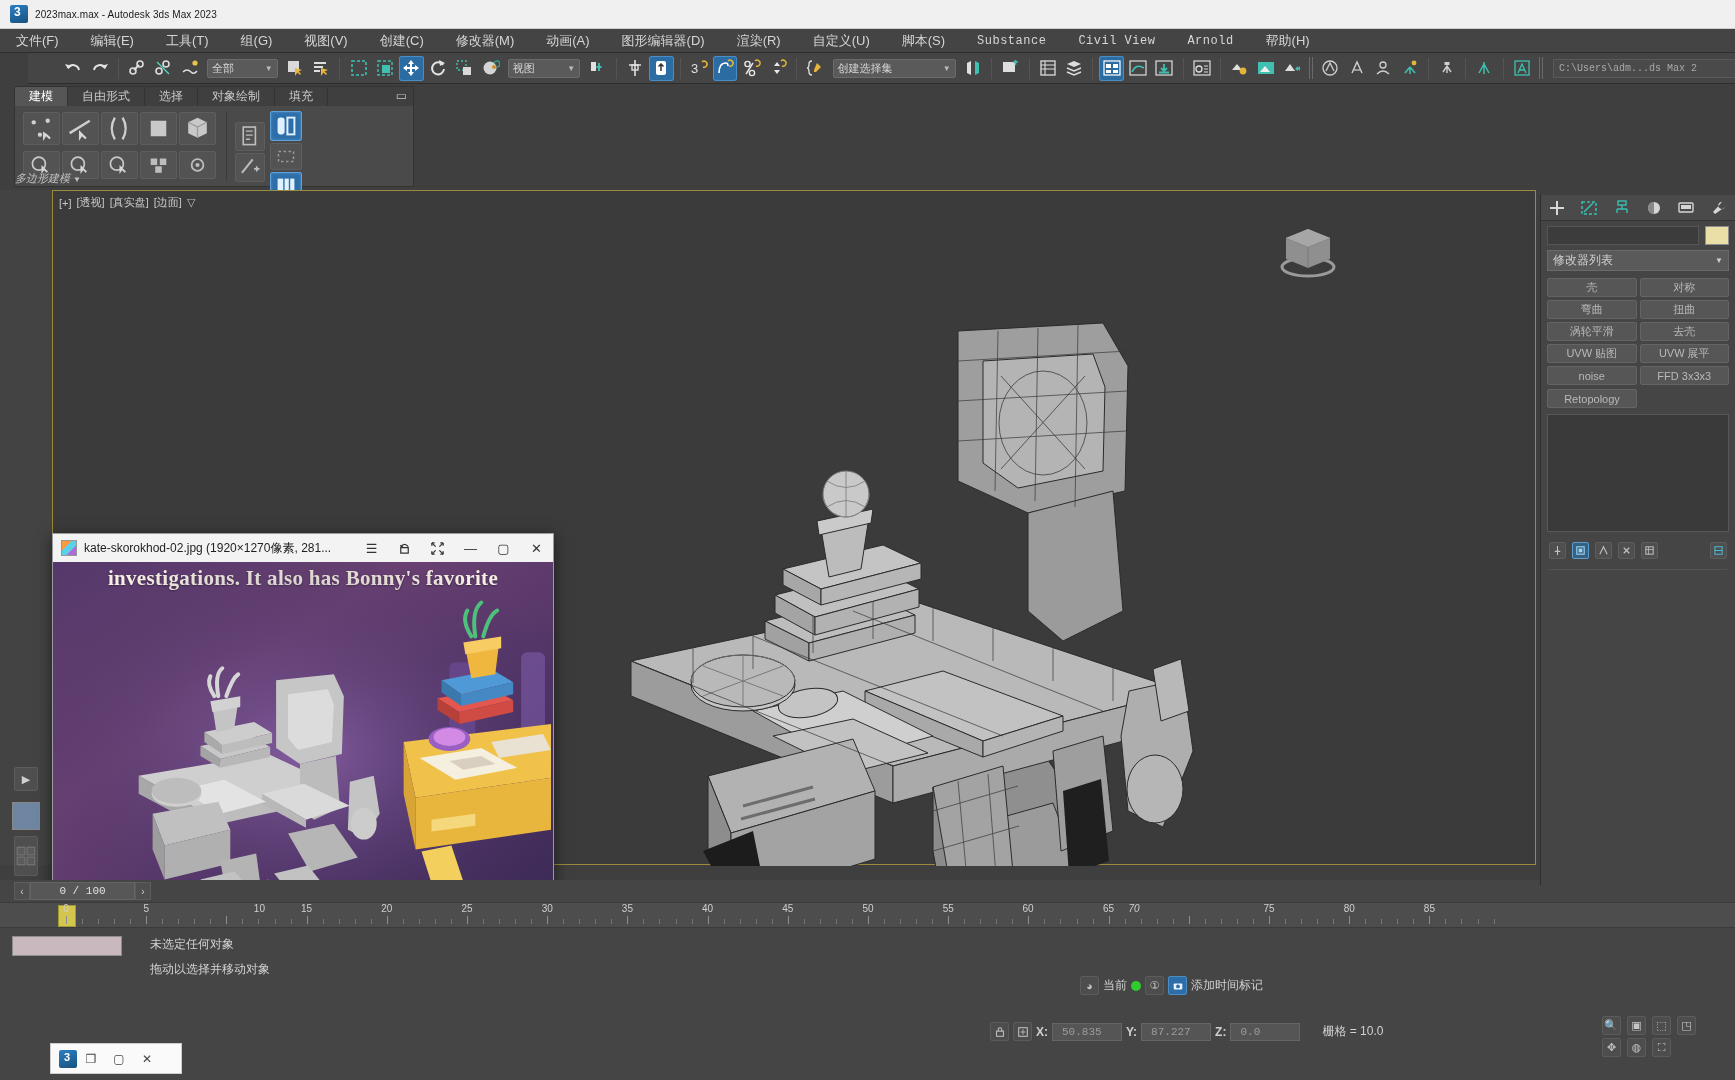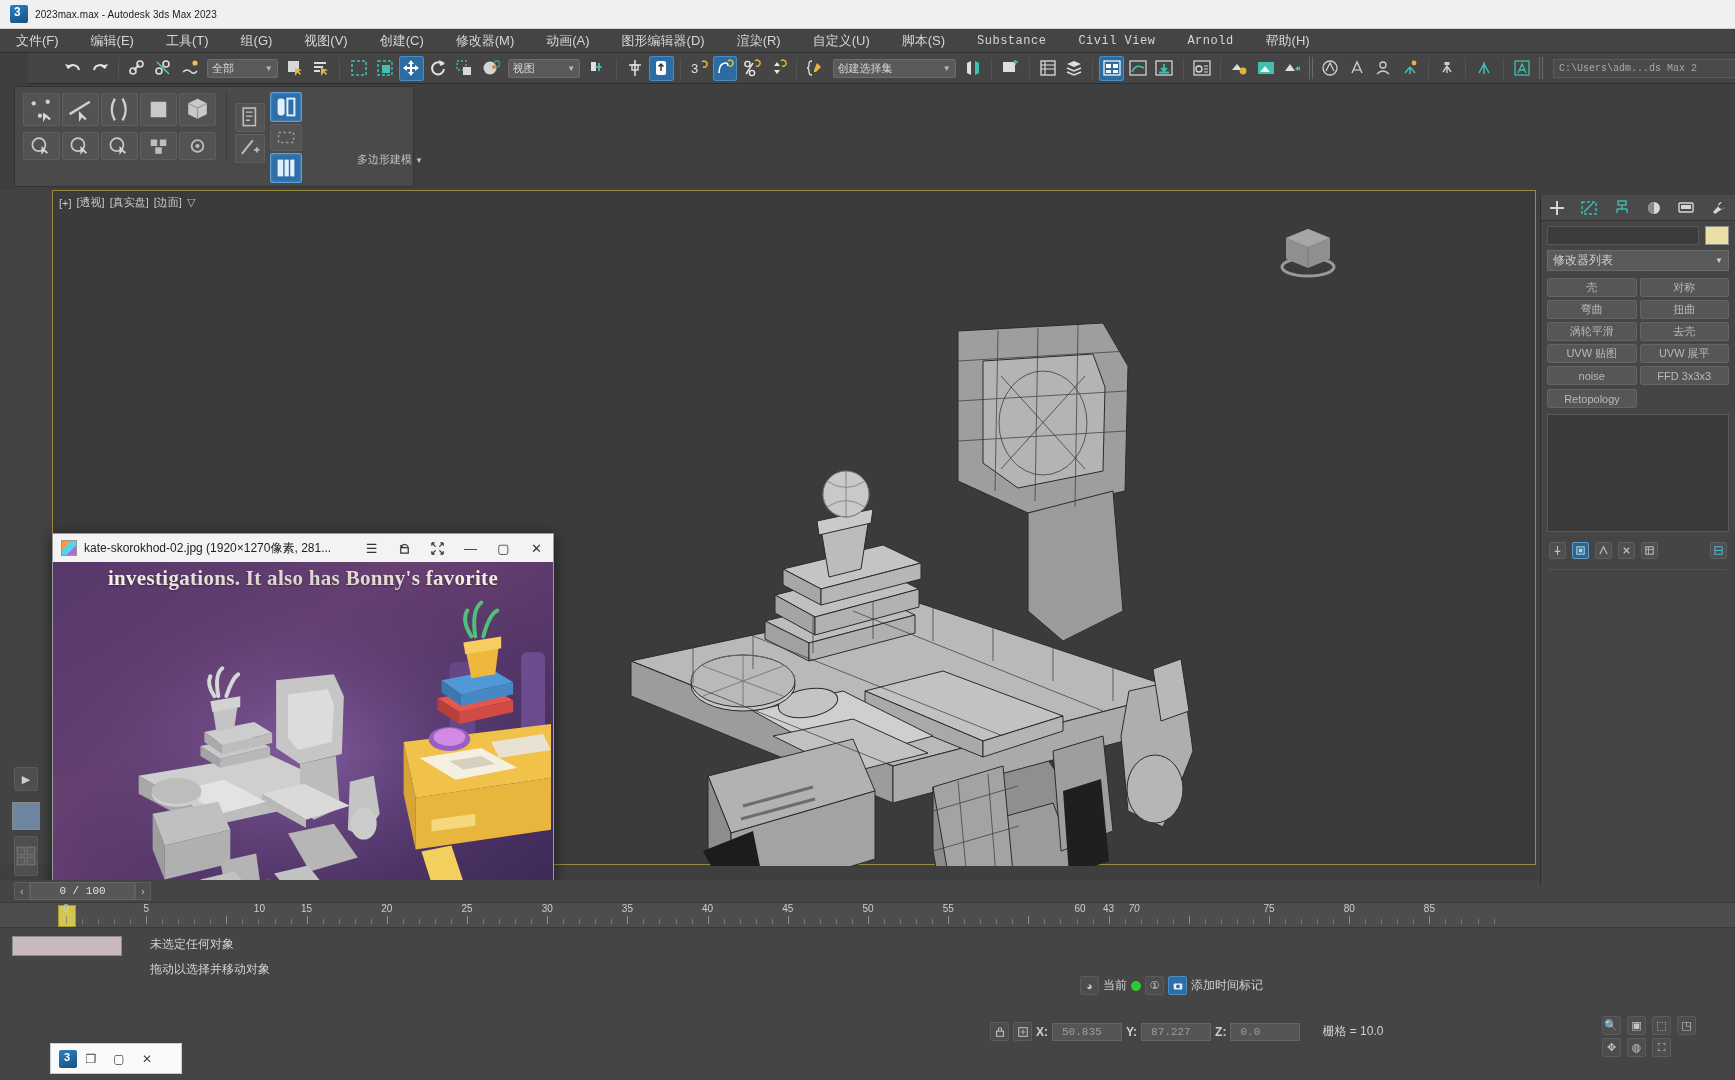--- a/index.html
+++ b/index.html
@@ -88,22 +88,22 @@
   }
   .ribtabs{ display:flex; height:19px; background:#3f3f3f;}
   .ribtab{ font-size:12px;color:#c9c9c9;padding:0 14px;line-height:19px;
            border-right:1px solid #333;}
   .ribtab.sel{ background:#565656;color:#fff;}
   .ribbody{ position:relative; height:81px; }
   .rbg{ position:absolute; background:#535353; border:1px solid #5e5e5e;
         border-radius:2px; }
   .rbg.on{ background:#2e6ea8; border-color:#5d9fd6; box-shadow:0 0 3px #4d93cf inset;}
   .ribpanel-lbl{
-    position:absolute;bottom:0;left:8px;width:400px;text-align:right;
-    font-size:11px;color:#c0c0c0;line-height:14px;
+    position:absolute;bottom:0;left:0;width:400px;text-align:left;
+    font-size:11px;color:#c0c0c0;line-height:14px;font-style:italic;
   }
   .rvsep{ position:absolute; width:1px; background:#3b3b3b; }
 
   
   .viewport{
     position:absolute; left:52px; top:190px; width:1484px; height:675px;
     background:#3b3b3b; border:1px solid #9a8b3d;
   }
   .vp-label{
     position:absolute; left:6px; top:4px; font-size:11px; color:#c9c9c9;
@@ -535,20 +535,28 @@
       <svg class="gi" viewBox="0 0 18 18">
           <rect x="2" y="2" width="14" height="14" fill="none" stroke="#3fc0b0" stroke-width="1.3"></rect>
           <path d="M5 14 L9 5 L13 14 M6 11 H12" stroke="#3fc0b0" stroke-width="1.3" fill="none"></path>
         </svg>
     </div>
     <div class="grip"></div>
     <div class="pathbox">C:\Users\adm...ds Max 2</div>
   </div>
 
   <div class="ribbon">
+    <div class="ribtabs">
+      <div class="ribtab sel">建模</div>
+      <div class="ribtab">自由形式</div>
+      <div class="ribtab">选择</div>
+      <div class="ribtab">对象绘制</div>
+      <div class="ribtab">填充</div>
+      <div class="ribtab" style="border:none;margin-left:auto;padding:0 6px">▭</div>
+    </div>
     <div class="ribbody">
 
       <div class="rbg" style="left:8px;top:6px;width:37px;height:33px">
         <svg class="gi" viewBox="0 0 20 20" style="width:100%;height:100%">
             <circle cx="5" cy="6" r="1.4" fill="#cfcfcf"></circle>
             <circle cx="14" cy="5" r="1.4" fill="#cfcfcf"></circle>
             <circle cx="9" cy="14" r="1.4" fill="#cfcfcf"></circle>
             <path d="M11 12 L11 18 L13 15 L15 17 L16 16 L14 14 Z" fill="#d8d8d8"></path>
           </svg>
       </div>
@@ -943,27 +951,27 @@
       <div class="tick" style="left: 900.08px; height: 5px; top: 16px; background: rgb(118, 118, 118);"></div>
       <div class="tick" style="left: 916.12px; height: 5px; top: 16px; background: rgb(118, 118, 118);"></div>
       <div class="tick" style="left: 932.16px; height: 5px; top: 16px; background: rgb(118, 118, 118);"></div>
       <div class="tick" style="left: 948.2px;"></div>
       <div class="ticklbl" style="left: 948.2px;">55</div>
       <div class="tick" style="left: 964.24px; height: 5px; top: 16px; background: rgb(118, 118, 118);"></div>
       <div class="tick" style="left: 980.28px; height: 5px; top: 16px; background: rgb(118, 118, 118);"></div>
       <div class="tick" style="left: 996.32px; height: 5px; top: 16px; background: rgb(118, 118, 118);"></div>
       <div class="tick" style="left: 1012.36px; height: 5px; top: 16px; background: rgb(118, 118, 118);"></div>
       <div class="tick" style="left: 1028.4px;"></div>
-      <div class="ticklbl" style="left: 1056px; padding-left: 48px;">60</div>
+      <div class="ticklbl" style="left: 1004px; padding-left: 48px;">60</div>
       <div class="tick" style="left: 1044.44px; height: 5px; top: 16px; background: rgb(118, 118, 118);"></div>
       <div class="tick" style="left: 1060.48px; height: 5px; top: 16px; background: rgb(118, 118, 118);"></div>
       <div class="tick" style="left: 1076.52px; height: 5px; top: 16px; background: rgb(118, 118, 118);"></div>
       <div class="tick" style="left: 1092.56px; height: 5px; top: 16px; background: rgb(118, 118, 118);"></div>
       <div class="tick" style="left: 1108.6px;"></div>
-      <div class="ticklbl" style="left: 1108.6px;">43</div>
+      <div class="ticklbl" style="left: 1108.6px;">65</div>
       <div class="tick" style="left: 1124.64px; height: 5px; top: 16px; background: rgb(118, 118, 118);"></div>
       <div class="tick" style="left: 1140.68px; height: 5px; top: 16px; background: rgb(118, 118, 118);"></div>
       <div class="tick" style="left: 1156.72px; height: 5px; top: 16px; background: rgb(118, 118, 118);"></div>
       <div class="tick" style="left: 1172.76px; height: 5px; top: 16px; background: rgb(118, 118, 118);"></div>
       <div class="tick" style="left: 1188.8px;"></div>
       <div class="ticklbl" style="left: 1134px; font-style: italic;">70</div>
       <div class="tick" style="left: 1204.84px; height: 5px; top: 16px; background: rgb(118, 118, 118);"></div>
       <div class="tick" style="left: 1220.88px; height: 5px; top: 16px; background: rgb(118, 118, 118);"></div>
       <div class="tick" style="left: 1236.92px; height: 5px; top: 16px; background: rgb(118, 118, 118);"></div>
       <div class="tick" style="left: 1252.96px; height: 5px; top: 16px; background: rgb(118, 118, 118);"></div>

